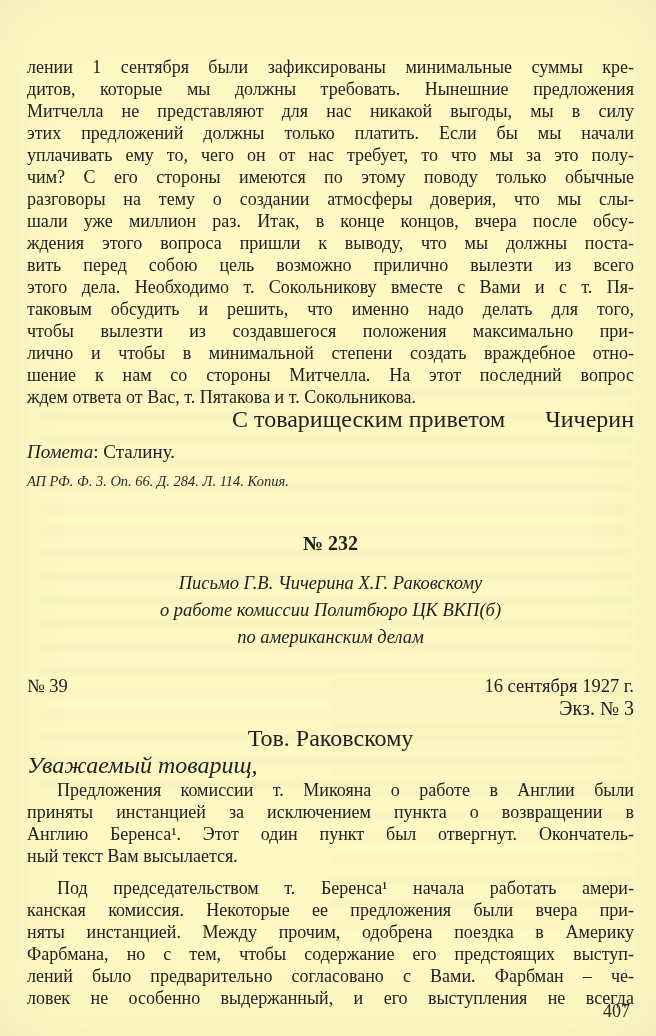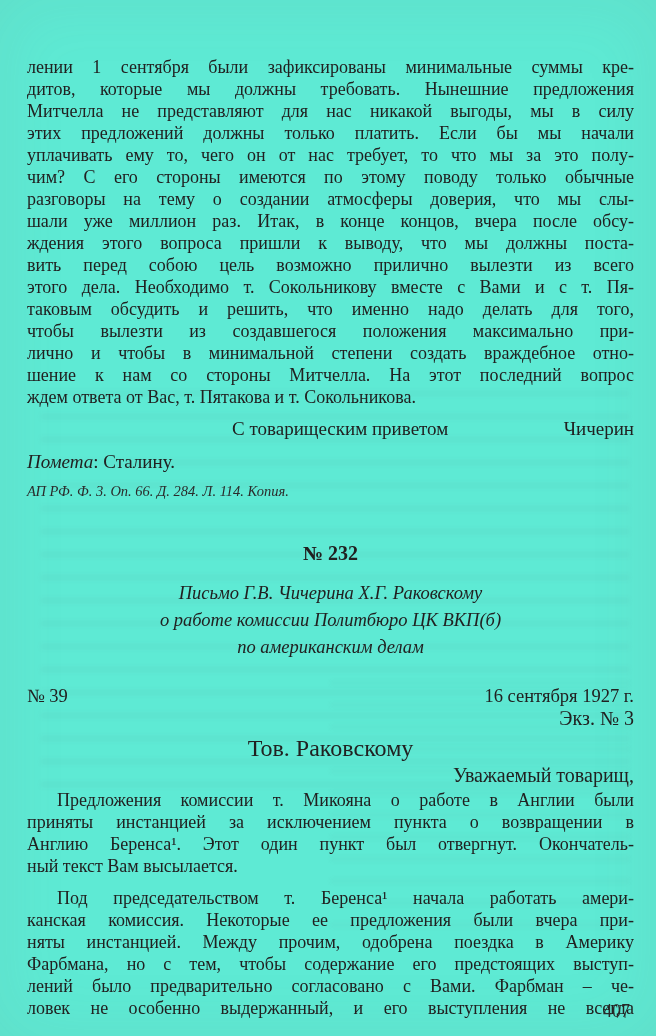--- a/index.html
+++ b/index.html
@@ -6,21 +6,21 @@
     margin: 0;
     padding: 0;
     background: #ffffff;
   }
   .page {
     position: relative;
     width: 656px;
     height: 1036px;
     box-sizing: border-box;
     padding: 56px 22px 0 27px;
-    background: #5eead4;
+    background: #fef9c3;
     box-shadow: inset 0 0 70px rgba(120,115,105,0.10);
     font-family: "Liberation Serif", "DejaVu Serif", serif;
     color: #212121;
     overflow: hidden;
   }
   
   .bleed {
     position: absolute;
     left: 40px;
     top: 390px;
@@ -61,22 +61,22 @@
   .line-last {
     text-align: left;
   }
   .indent-first .lines > div:first-child {
     text-indent: 30px;
   }
   .sig-row {
     display: flex;
     justify-content: space-between;
     padding-left: 205px;
-    margin-top: 10px;
-    font-size: 19px;
+    margin-top: 0;
+    font-size: 24px;
     line-height: 22px;
   }
   .note-row {
     margin-top: 10px;
     font-size: 19px;
     line-height: 24px;
   }
   .it { font-style: italic; }
   .archive {
     margin-top: 8px;
@@ -113,23 +113,24 @@
     font-size: 20px;
     line-height: 22px;
   }
   .addressee {
     margin-top: 6px;
     text-align: center;
     font-size: 24px;
     line-height: 27px;
   }
   .salutation {
-    text-align: right;
-    font-size: 20px;
+    text-align: left;
+    font-size: 24px;
     line-height: 27px;
+    font-style: italic;
   }
   .para2 { margin-top: 10px; }
   .pageno {
     position: absolute;
     right: 26px;
     bottom: 14px;
     font-size: 18px;
     color: #2a2a2a;
   }
 </style>

